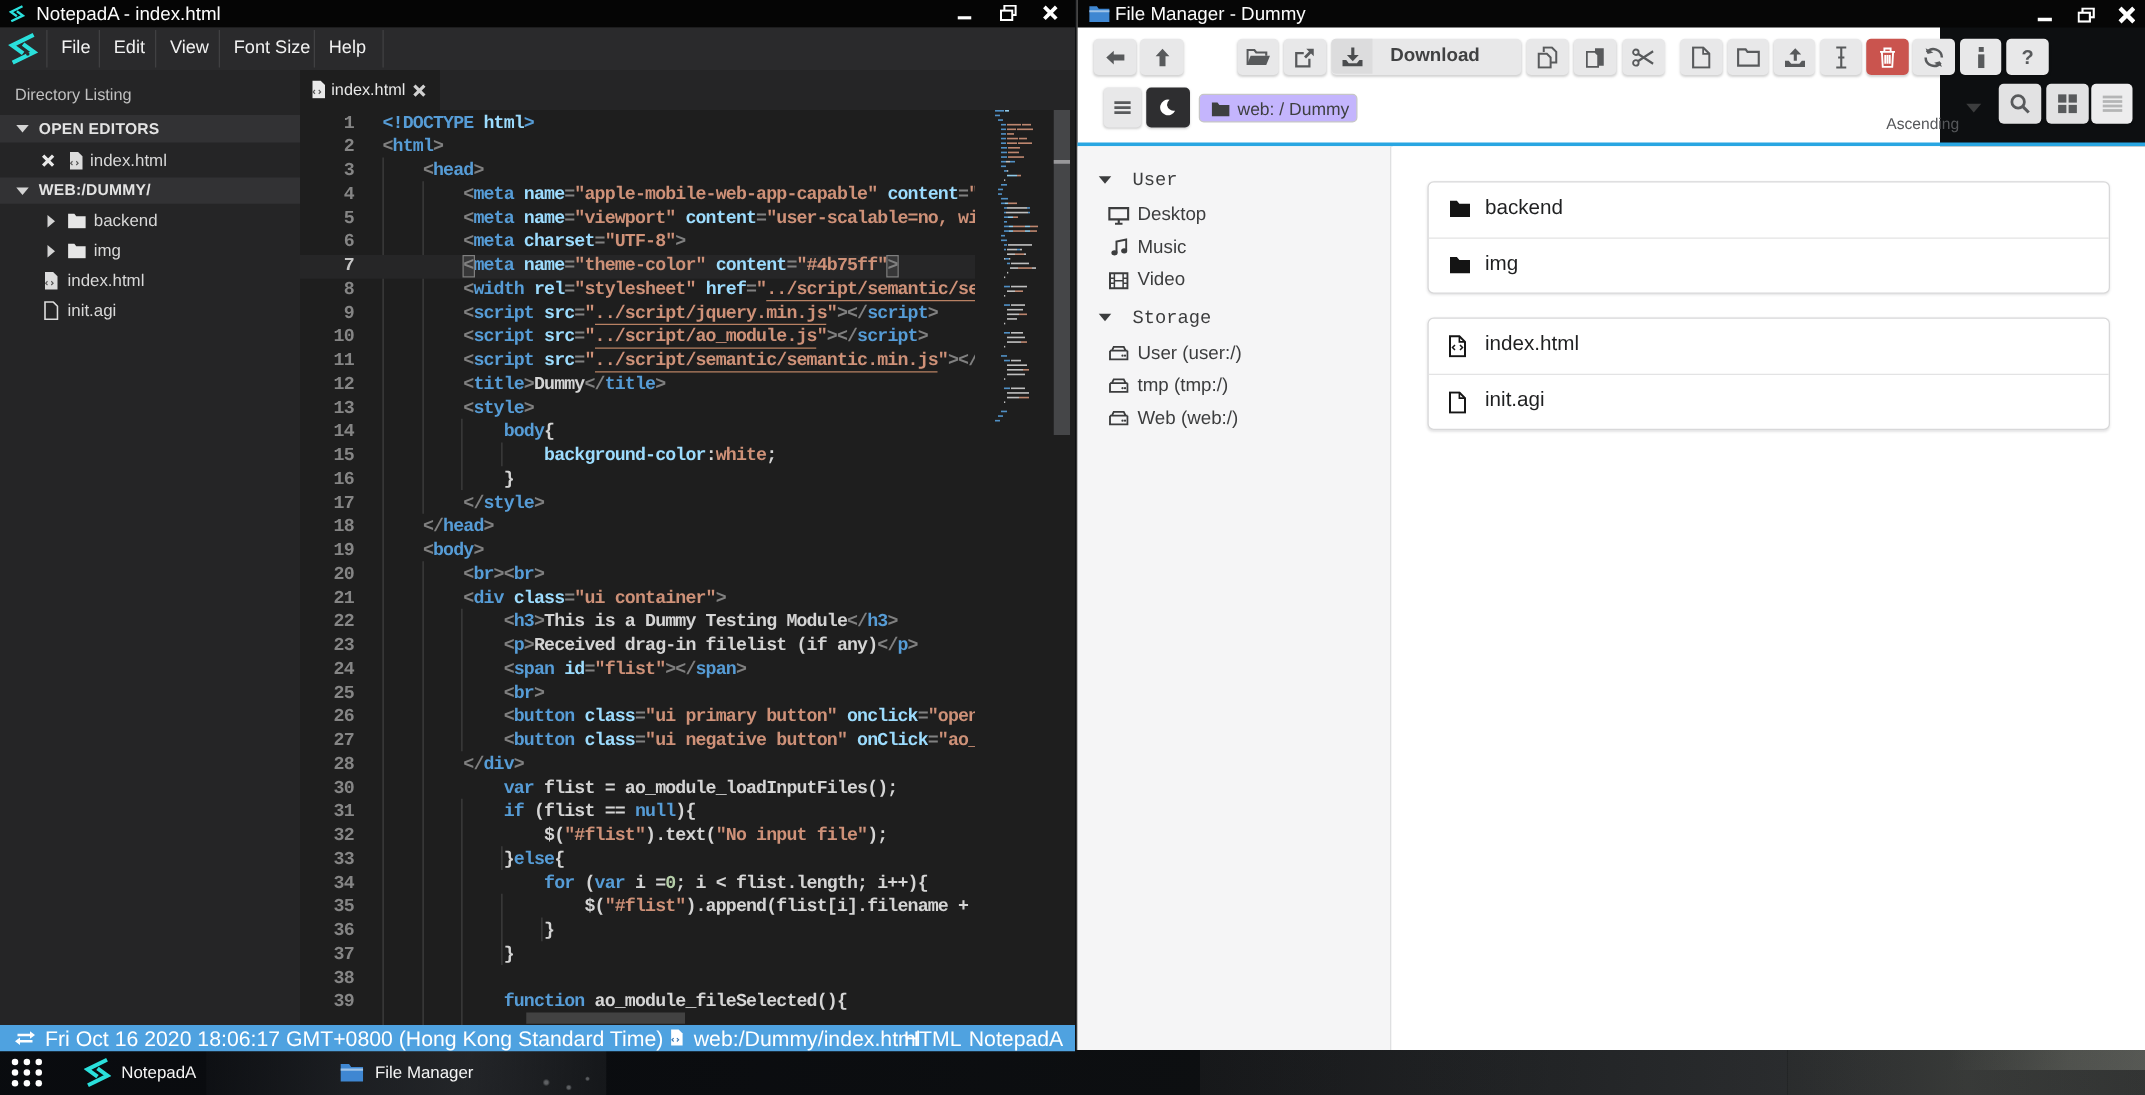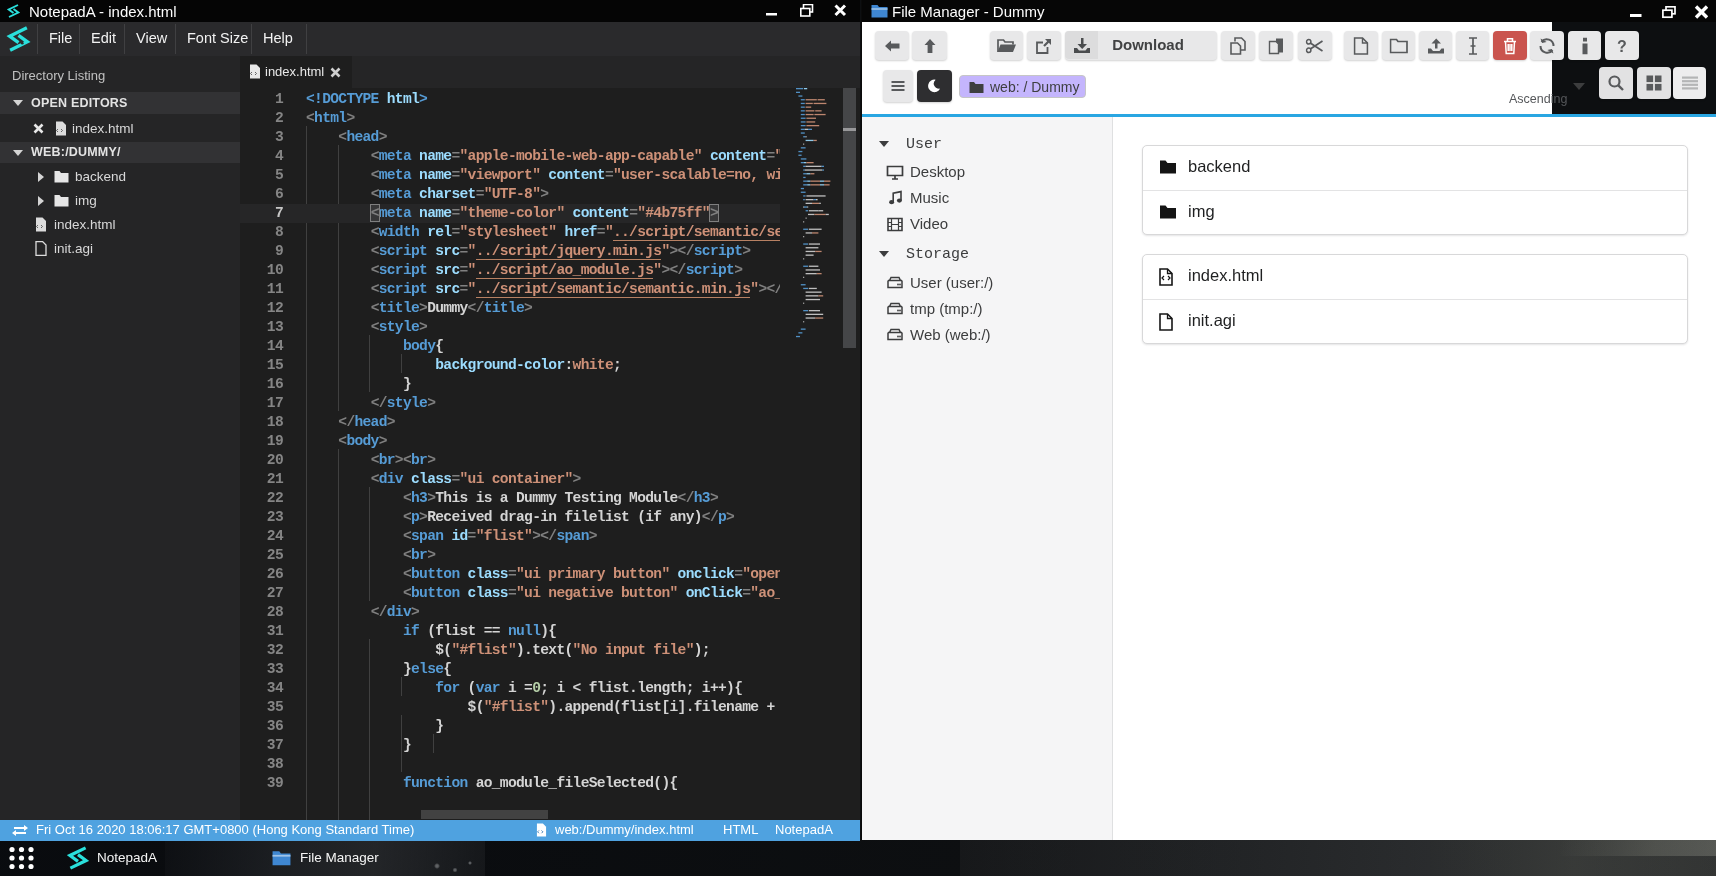--- a/index.html
+++ b/index.html
@@ -41,21 +41,21 @@
 .ct i { font-style:normal; }
 .t { color:#569cd6; } .a { color:#9cdcfe; } .s { color:#ce9178; } .d { color:#808080; }
 .w { color:#d4d4d4; } .k { color:#569cd6; } .n { color:#b5cea8; }
 .u { color:#ce9178; border-bottom:1.5px solid #b88163; }
 .bm { background:rgba(90,90,90,0.35); outline:1px solid #7f7f7f; }
 .guide { position:absolute; width:1px; background:#404040; }
 #np-mmap { position:absolute; left:554px; top:0px; width:50px; }
 #np-vsb { position:absolute; left:603px; top:0; width:13px; height:260px; background:#454648; }
 #np-ovr { position:absolute; left:603px; top:40px; width:13px; height:3px; background:#98989a; }
 #np-hsb { position:absolute; left:181px; top:722px; width:127px; height:9px; background:#424242; }
-#np-status { position:absolute; left:0; top:820px; width:860px; height:21px; z-index:5; background:#4fa2e0; color:#fff; font-size:13px; }
+#np-status { position:absolute; left:0; top:820px; width:860px; height:21px; z-index:5; background:#4fa2e0; color:#fff; font-size:17px; }
 
 #fm { position:absolute; left:861px; top:0; width:691px; height:840px; background:#ffffff; border-left:1px solid #0a0a0a;padding-left:20px; }
 #fm-title { position:absolute; left:0; top:0; width:855px; height:22px; background:#060606; color:#fff; }
 #fm-title .ttl { position:absolute; left:30px; top:2.5px; font-size:15px; color:#fdfdfd; }
 .fbtn { position:absolute; top:31px; height:29px; background:#e8e8e9; border-radius:4px; box-shadow:0 1px 2px rgba(0,0,0,0.18); }
 .fbtn svg { position:absolute; left:50%; top:50%; transform:translate(-50%,-50%); }
 .fbtn2 { position:absolute; top:70px; height:32px; background:#e8e8e9; border-radius:4px; box-shadow:0 1px 2px rgba(0,0,0,0.18); }
 .fbtn2 svg { position:absolute; left:50%; top:50%; transform:translate(-50%,-50%); }
 #fm-crumb { position:absolute; left:97px; top:75px; width:127px; white-space:nowrap; overflow:hidden; height:23px; background:#c4b5fd; border:1px solid #c6c6c6; border-radius:4px; }
 #fm-blue { position:absolute; left:0; top:114px; width:855px; height:3px; background:#29a6e2; }
@@ -211,20 +211,21 @@
 <div class="crow"><span class="ln">19</span><span class="ct"><i class="w">    </i><i class="d">&lt;</i><i class="t">body</i><i class="d">&gt;</i></span></div>
 <div class="crow"><span class="ln">20</span><span class="ct"><i class="w">        </i><i class="d">&lt;</i><i class="t">br</i><i class="d">&gt;&lt;</i><i class="t">br</i><i class="d">&gt;</i></span></div>
 <div class="crow"><span class="ln">21</span><span class="ct"><i class="w">        </i><i class="d">&lt;</i><i class="t">div</i><i class="w"> </i><i class="a">class</i><i class="d">=</i><i class="s">"ui container"</i><i class="d">&gt;</i></span></div>
 <div class="crow"><span class="ln">22</span><span class="ct"><i class="w">            </i><i class="d">&lt;</i><i class="t">h3</i><i class="d">&gt;</i><i class="w">This is a Dummy Testing Module</i><i class="d">&lt;/</i><i class="t">h3</i><i class="d">&gt;</i></span></div>
 <div class="crow"><span class="ln">23</span><span class="ct"><i class="w">            </i><i class="d">&lt;</i><i class="t">p</i><i class="d">&gt;</i><i class="w">Received drag-in filelist (if any)</i><i class="d">&lt;/</i><i class="t">p</i><i class="d">&gt;</i></span></div>
 <div class="crow"><span class="ln">24</span><span class="ct"><i class="w">            </i><i class="d">&lt;</i><i class="t">span</i><i class="w"> </i><i class="a">id</i><i class="d">=</i><i class="s">"flist"</i><i class="d">&gt;&lt;/</i><i class="t">span</i><i class="d">&gt;</i></span></div>
 <div class="crow"><span class="ln">25</span><span class="ct"><i class="w">            </i><i class="d">&lt;</i><i class="t">br</i><i class="d">&gt;</i></span></div>
 <div class="crow"><span class="ln">26</span><span class="ct"><i class="w">            </i><i class="d">&lt;</i><i class="t">button</i><i class="w"> </i><i class="a">class</i><i class="d">=</i><i class="s">"ui primary button"</i><i class="w"> </i><i class="a">onclick</i><i class="d">=</i><i class="s">"openFileSelector()"&gt;</i></span></div>
 <div class="crow"><span class="ln">27</span><span class="ct"><i class="w">            </i><i class="d">&lt;</i><i class="t">button</i><i class="w"> </i><i class="a">class</i><i class="d">=</i><i class="s">"ui negative button"</i><i class="w"> </i><i class="a">onClick</i><i class="d">=</i><i class="s">"ao_module_close()"&gt;</i></span></div>
 <div class="crow"><span class="ln">28</span><span class="ct"><i class="w">        </i><i class="d">&lt;/</i><i class="t">div</i><i class="d">&gt;</i></span></div>
+<div class="crow"><span class="ln">30</span><span class="ct"><i class="w">            </i><i class="k">var</i><i class="w"> flist = ao_module_loadInputFiles();</i></span></div>
 <div class="crow"><span class="ln">31</span><span class="ct"><i class="w">            </i><i class="k">if</i><i class="w"> (flist == </i><i class="k">null</i><i class="w">){</i></span></div>
 <div class="crow"><span class="ln">32</span><span class="ct"><i class="w">                </i><i class="w">$(</i><i class="s">"#flist"</i><i class="w">).text(</i><i class="s">"No input file"</i><i class="w">);</i></span></div>
 <div class="crow"><span class="ln">33</span><span class="ct"><i class="w">            }</i><i class="k">else</i><i class="w">{</i></span></div>
 <div class="crow"><span class="ln">34</span><span class="ct"><i class="w">                </i><i class="k">for</i><i class="w"> (</i><i class="k">var</i><i class="w"> i =</i><i class="n">0</i><i class="w">; i &lt; flist.length; i++){</i></span></div>
 <div class="crow"><span class="ln">35</span><span class="ct"><i class="w">                    </i><i class="w">$(</i><i class="s">"#flist"</i><i class="w">).append(flist[i].filename + </i></span></div>
 <div class="crow"><span class="ln">36</span><span class="ct"><i class="w">                </i><i class="w">}</i></span></div>
 <div class="crow"><span class="ln">37</span><span class="ct"><i class="w">            }</i></span></div>
 <div class="crow"><span class="ln">38</span><span class="ct"><i class="w"></i></span></div>
 <div class="crow"><span class="ln">39</span><span class="ct"><i class="w">            </i><i class="k">function</i><i class="w"> ao_module_fileSelected(){</i></span></div>
     </div>

